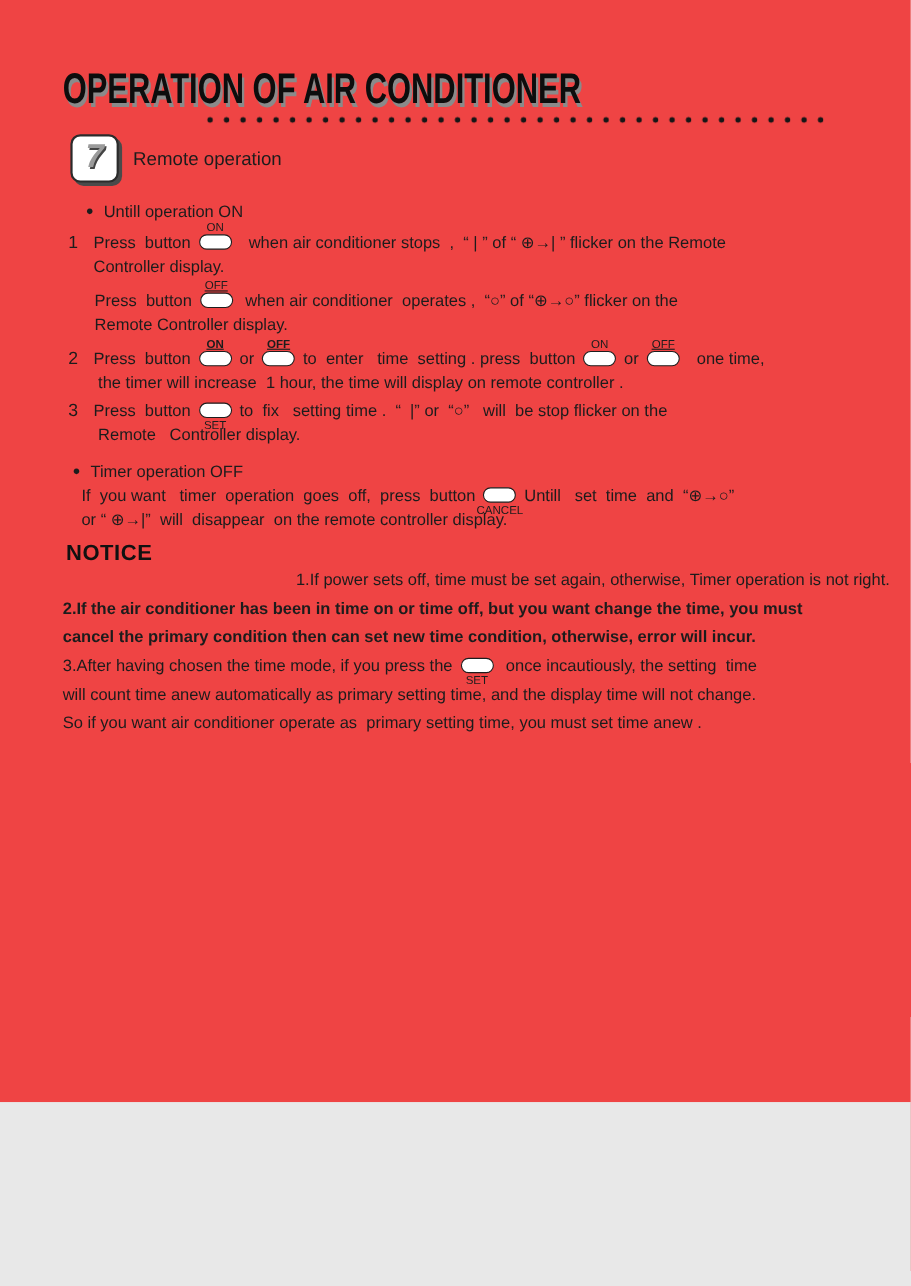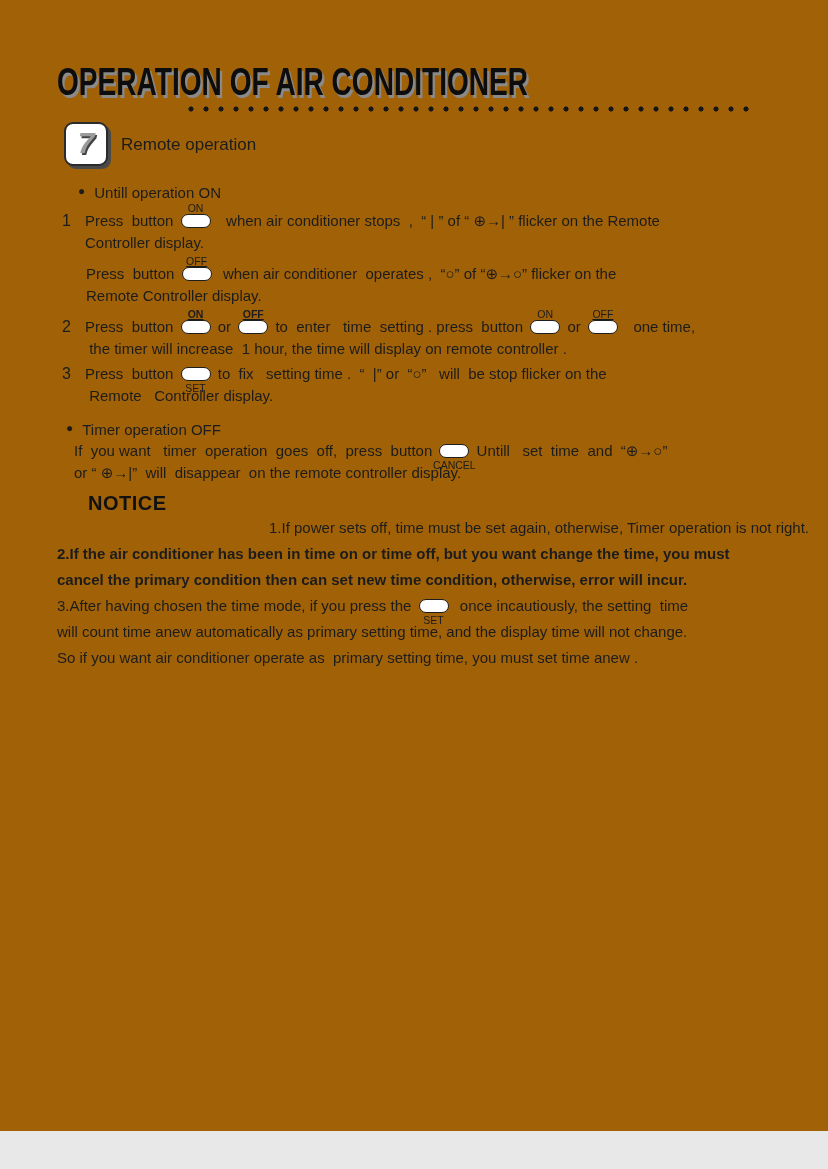--- a/index.html
+++ b/index.html
@@ -1,19 +1,19 @@
 <!DOCTYPE html>
 <html><head>
 <meta charset="utf-8">
 <style>
   html,body{margin:0;padding:0;background:#e8e8e8;}
   .page{
     position:relative;
-    width:828px;height:1131px;
-    background:#a16207;
+    width:828px;height:1002px;
+    background:#ef4444;
     font-family:"Liberation Sans", sans-serif;
     color:#1c1c1c;
     overflow:hidden;
   }
   
   .doc-title{
     position:absolute;top:60px;left:57px;
     font-size:39px;font-weight:bold;letter-spacing:0px;
     color:#0d0d0d;
     transform:scaleX(0.72);transform-origin:left top;
@@ -69,21 +69,21 @@
   
   #bullet-on   {top:184px;left:78px;}
   #step-1      {top:210px;left:62px;width:720px;}
   #para-off    {top:263px;left:86px;width:710px;}
   #step-2      {top:316px;left:62px;width:748px;}
   #step-3      {top:363px;left:62px;width:720px;}
   #bullet-off  {top:421px;left:66px;}
   #para-cancel {top:440px;left:74px;width:720px;}
   .notice-heading{
     position:absolute;top:492px;left:60px;
-    font-size:20px;font-weight:bold;letter-spacing:0.5px;color:#111;margin-left:28px;
+    font-size:20px;font-weight:bold;letter-spacing:0.5px;color:#111;
   }
   #notice-1{top:515px;left:57px;width:752px;line-height:26px;text-align:right;}
   #notice-2{top:541px;left:57px;width:752px;line-height:26px;font-weight:bold;}
   #notice-3{top:593px;left:57px;width:756px;line-height:26px;}
 </style>
 </head>
 <body>
 
 <div class="page">
 

